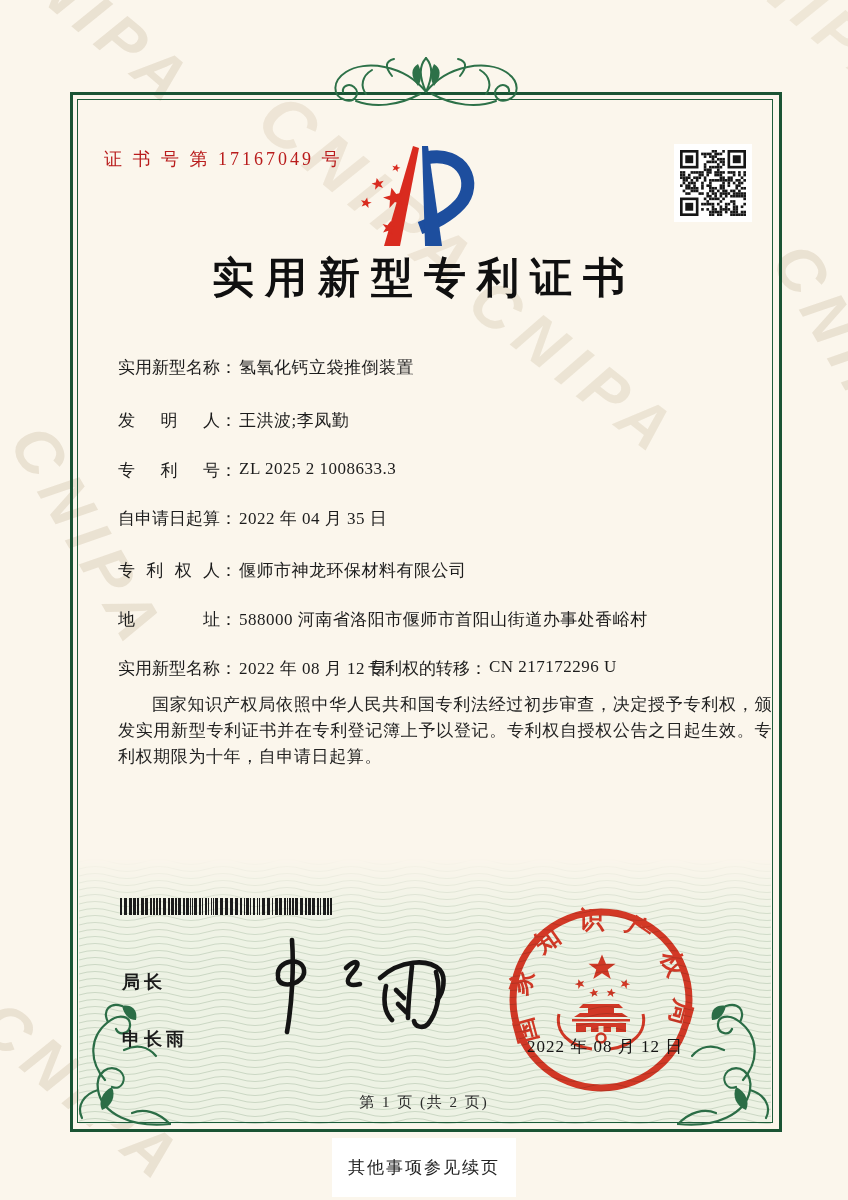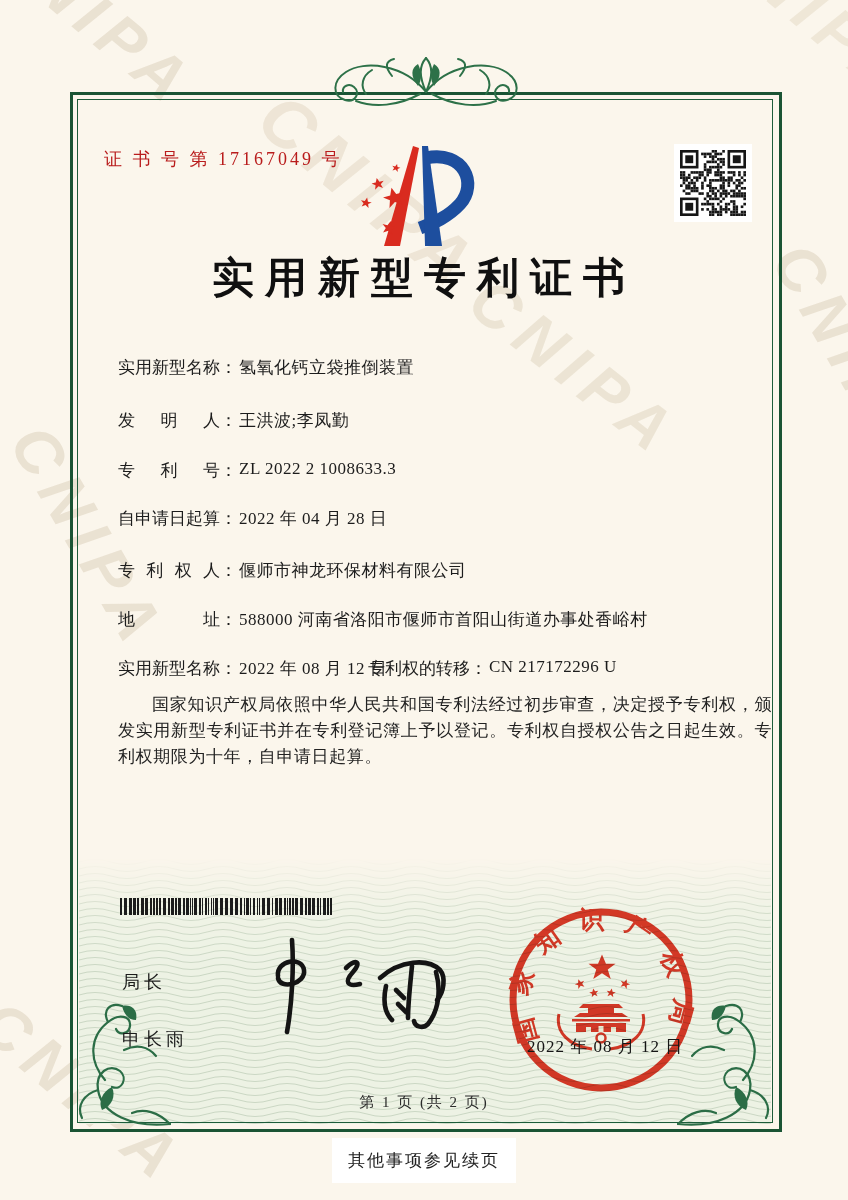--- a/index.html
+++ b/index.html
@@ -54,36 +54,36 @@
           text-align:justify;text-align-last:justify;}
   .fcolon{position:absolute;left:102px;top:0;}
   .fvalue{position:absolute;left:121px;top:0;letter-spacing:0.5px;text-align:center;}
   .pair2{position:absolute;left:250px;top:0;width:402px;}
   
   .body-text{
     left:118px;top:692px;width:654px;font-size:17px;line-height:26px;
     letter-spacing:0.6px;text-align:justify;color:#222;
   }
   .body-text p{margin:0;text-indent:2em;}
-  .signer{font-family:"Liberation Sans","DejaVu Sans",sans-serif;font-weight:400;
+  .signer{font-family:"Liberation Sans","DejaVu Sans",sans-serif;font-weight:700;
           font-size:18px;letter-spacing:4px;color:#1b1b1b;}
   .signer-title{left:122px;top:970px;}
   .signer-name{left:122px;top:1003px;margin-top:24px;}
   .seal-svg{left:503px;top:902px;opacity:0.95;mix-blend-mode:multiply;}
   .seal-date{
     left:515px;top:1035px;width:180px;text-align:center;
     font-size:17px;letter-spacing:1px;color:#151515;z-index:5;
   }
   .footer-page{
     left:0;top:1093px;width:848px;text-align:center;
     font-size:15px;letter-spacing:2px;color:#2a2a2a;
   }
   .continuation-wrap{left:0;top:1138px;width:848px;text-align:center;}
   .continuation-note{
-    display:inline-block;background:#ffffff;padding:11px 16px;
+    display:inline-block;background:#ffffff;padding:18px 16px;
     font-size:17px;letter-spacing:2px;color:#222;
   }
 </style>
 </head>
 <body>
 
 <svg width="0" height="0" style="position:absolute" aria-hidden="true">
   <defs>
     <path id="st5" d="M0,-10 L2.94,-3.09 L10,-3.09 L4.28,1.18 L6.47,8.09 L0,3.82 L-6.47,8.09 L-4.28,1.18 L-10,-3.09 L-2.94,-3.09 Z"></path>
   </defs>
@@ -459,26 +459,26 @@
     <span class="fvalue">氢氧化钙立袋推倒装置</span>
   </div>
   <div class="frow" style="top:409px;">
     <span class="flabel">发明人</span>
       <span class="fcolon">：</span>
     <span class="fvalue">王洪波;李凤勤</span>
   </div>
   <div class="frow" style="top:459px;">
     <span class="flabel">专利号</span>
       <span class="fcolon">：</span>
-    <span class="fvalue">ZL 2022 2 1008633.3</span>
+    <span class="fvalue">ZL 2025 2 1008633.3</span>
   </div>
   <div class="frow" style="top:507px;">
     <span class="flabel">自申请日起算</span>
       <span class="fcolon">：</span>
-    <span class="fvalue">2022 年 04 月 28 日</span>
+    <span class="fvalue">2022 年 04 月 35 日</span>
   </div>
   <div class="frow" style="top:559px;">
     <span class="flabel">专利权人</span>
       <span class="fcolon">：</span>
     <span class="fvalue">偃师市神龙环保材料有限公司</span>
   </div>
   <div class="frow" style="top:608px;">
     <span class="flabel">地址</span>
       <span class="fcolon">：</span>
     <span class="fvalue">588000 河南省洛阳市偃师市首阳山街道办事处香峪村</span>

